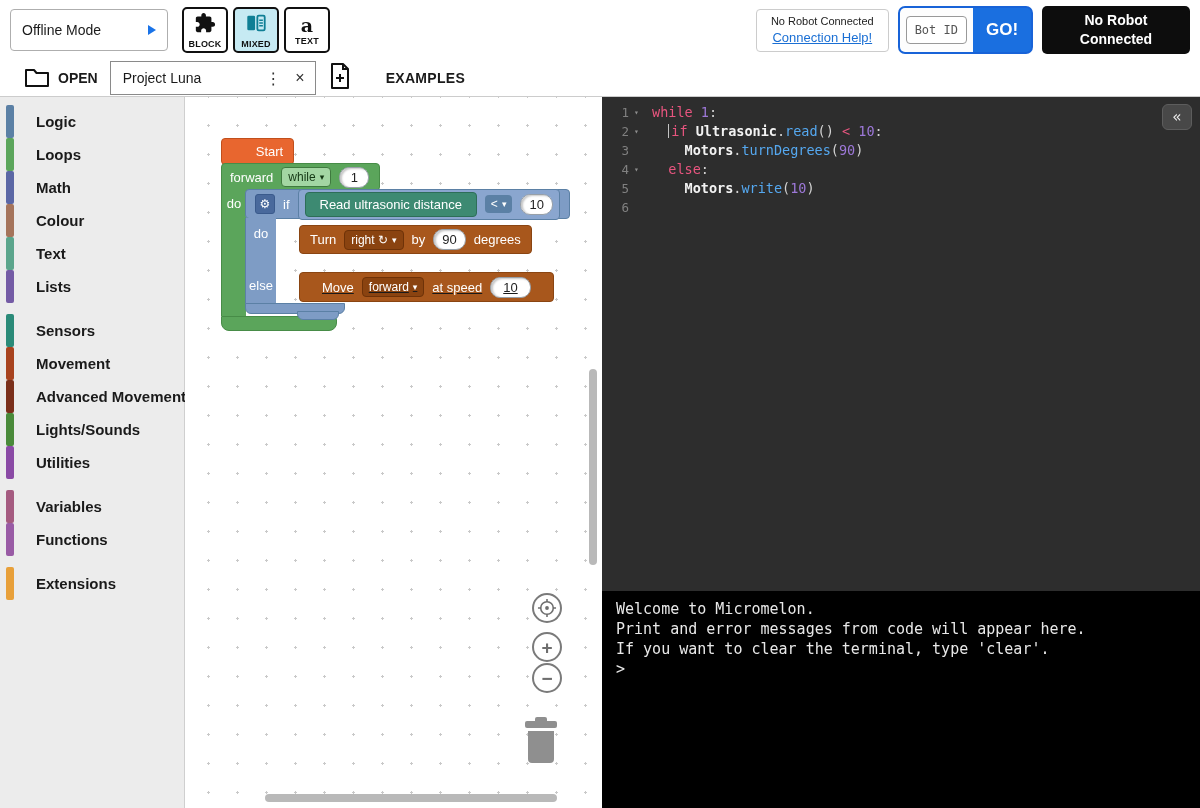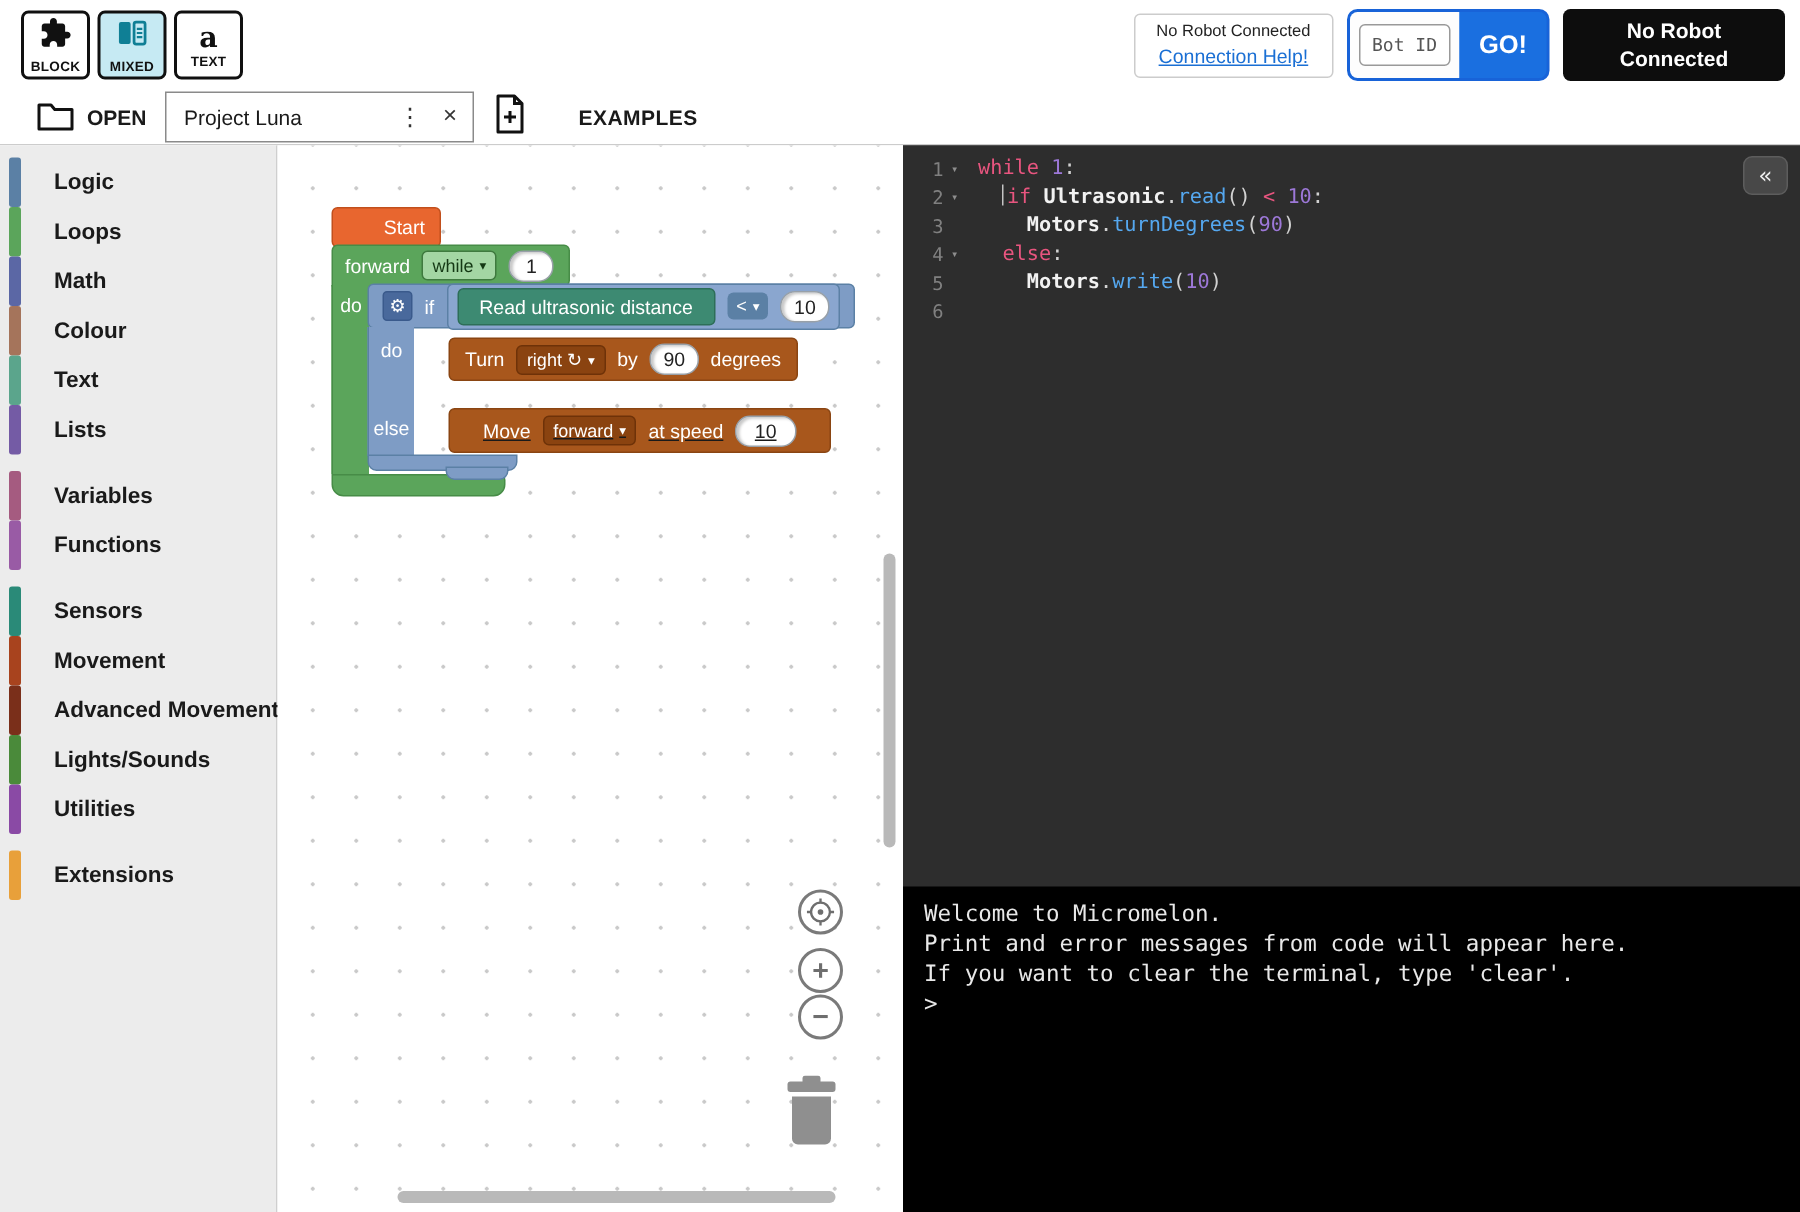--- a/index.html
+++ b/index.html
@@ -116,20 +116,24 @@
                 border-radius:6px;color:#ededed;display:flex;align-items:center;justify-content:center;
                 font-size:15px;cursor:pointer;box-sizing:border-box;}
   .console{flex:1;background:#000;color:#e8e8e8;font-family:"DejaVu Sans Mono",monospace;font-size:15px;
            line-height:20px;padding:8px 0 4px 14px;cursor:text;}
   .console-line{white-space:pre;}
 </style>
 </head>
 <body>
 
 <header class="header">
+  <div class="mode-select">
+    <span>Offline Mode</span>
+    <span class="tri-right"></span>
+  </div>
 
   <div class="view-toggle">
     <div class="vbtn">
       <span>
         <svg width="22" height="22" viewBox="0 0 24 24">
             <path fill="#111" d="M20.5 11H19V7c0-1.1-.9-2-2-2h-4V3.5C13 2.1 11.9 1 10.5 1S8 2.1 8 3.5V5H4c-1.1 0-2 .9-2 2v3.8h1.5c1.5 0 2.7 1.2 2.7 2.7S5 16.2 3.5 16.2H2V20c0 1.1.9 2 2 2h3.8v-1.5c0-1.5 1.2-2.7 2.7-2.7 1.5 0 2.7 1.2 2.7 2.7V22H17c1.1 0 2-.9 2-2v-4h1.5c1.4 0 2.5-1.1 2.5-2.5S21.9 11 20.5 11z"></path>
           </svg>
       </span>
       <span class="vlabel">BLOCK</span>
     </div>
@@ -214,48 +218,48 @@
             <span class="tb-bar" style="background: rgb(91, 165, 140);"></span>
             <span class="tb-label">Text</span>
           </div>
           <div class="tb-row">
             <span class="tb-bar" style="background: rgb(116, 91, 165);"></span>
             <span class="tb-label">Lists</span>
           </div>
         </div>
         <div class="tb-group">
           <div class="tb-row">
+            <span class="tb-bar" style="background: rgb(42, 138, 120);"></span>
+            <span class="tb-label">Sensors</span>
+          </div>
+          <div class="tb-row">
+            <span class="tb-bar" style="background: rgb(168, 67, 30);"></span>
+            <span class="tb-label">Movement</span>
+          </div>
+          <div class="tb-row">
+            <span class="tb-bar" style="background: rgb(122, 47, 26);"></span>
+            <span class="tb-label">Advanced Movement</span>
+          </div>
+          <div class="tb-row">
+            <span class="tb-bar" style="background: rgb(74, 138, 58);"></span>
+            <span class="tb-label">Lights/Sounds</span>
+          </div>
+          <div class="tb-row">
+            <span class="tb-bar" style="background: rgb(138, 74, 165);"></span>
+            <span class="tb-label">Utilities</span>
+          </div>
+        </div>
+        <div class="tb-group">
+          <div class="tb-row">
             <span class="tb-bar" style="background: rgb(165, 91, 128);"></span>
             <span class="tb-label">Variables</span>
           </div>
           <div class="tb-row">
             <span class="tb-bar" style="background: rgb(153, 91, 165);"></span>
             <span class="tb-label">Functions</span>
-          </div>
-        </div>
-        <div class="tb-group">
-          <div class="tb-row">
-            <span class="tb-bar" style="background: rgb(42, 138, 120);"></span>
-            <span class="tb-label">Sensors</span>
-          </div>
-          <div class="tb-row">
-            <span class="tb-bar" style="background: rgb(168, 67, 30);"></span>
-            <span class="tb-label">Movement</span>
-          </div>
-          <div class="tb-row">
-            <span class="tb-bar" style="background: rgb(122, 47, 26);"></span>
-            <span class="tb-label">Advanced Movement</span>
-          </div>
-          <div class="tb-row">
-            <span class="tb-bar" style="background: rgb(74, 138, 58);"></span>
-            <span class="tb-label">Lights/Sounds</span>
-          </div>
-          <div class="tb-row">
-            <span class="tb-bar" style="background: rgb(138, 74, 165);"></span>
-            <span class="tb-label">Utilities</span>
           </div>
         </div>
         <div class="tb-group">
           <div class="tb-row">
             <span class="tb-bar" style="background: rgb(232, 160, 58);"></span>
             <span class="tb-label">Extensions</span>
           </div>
         </div>
       </div>
 

